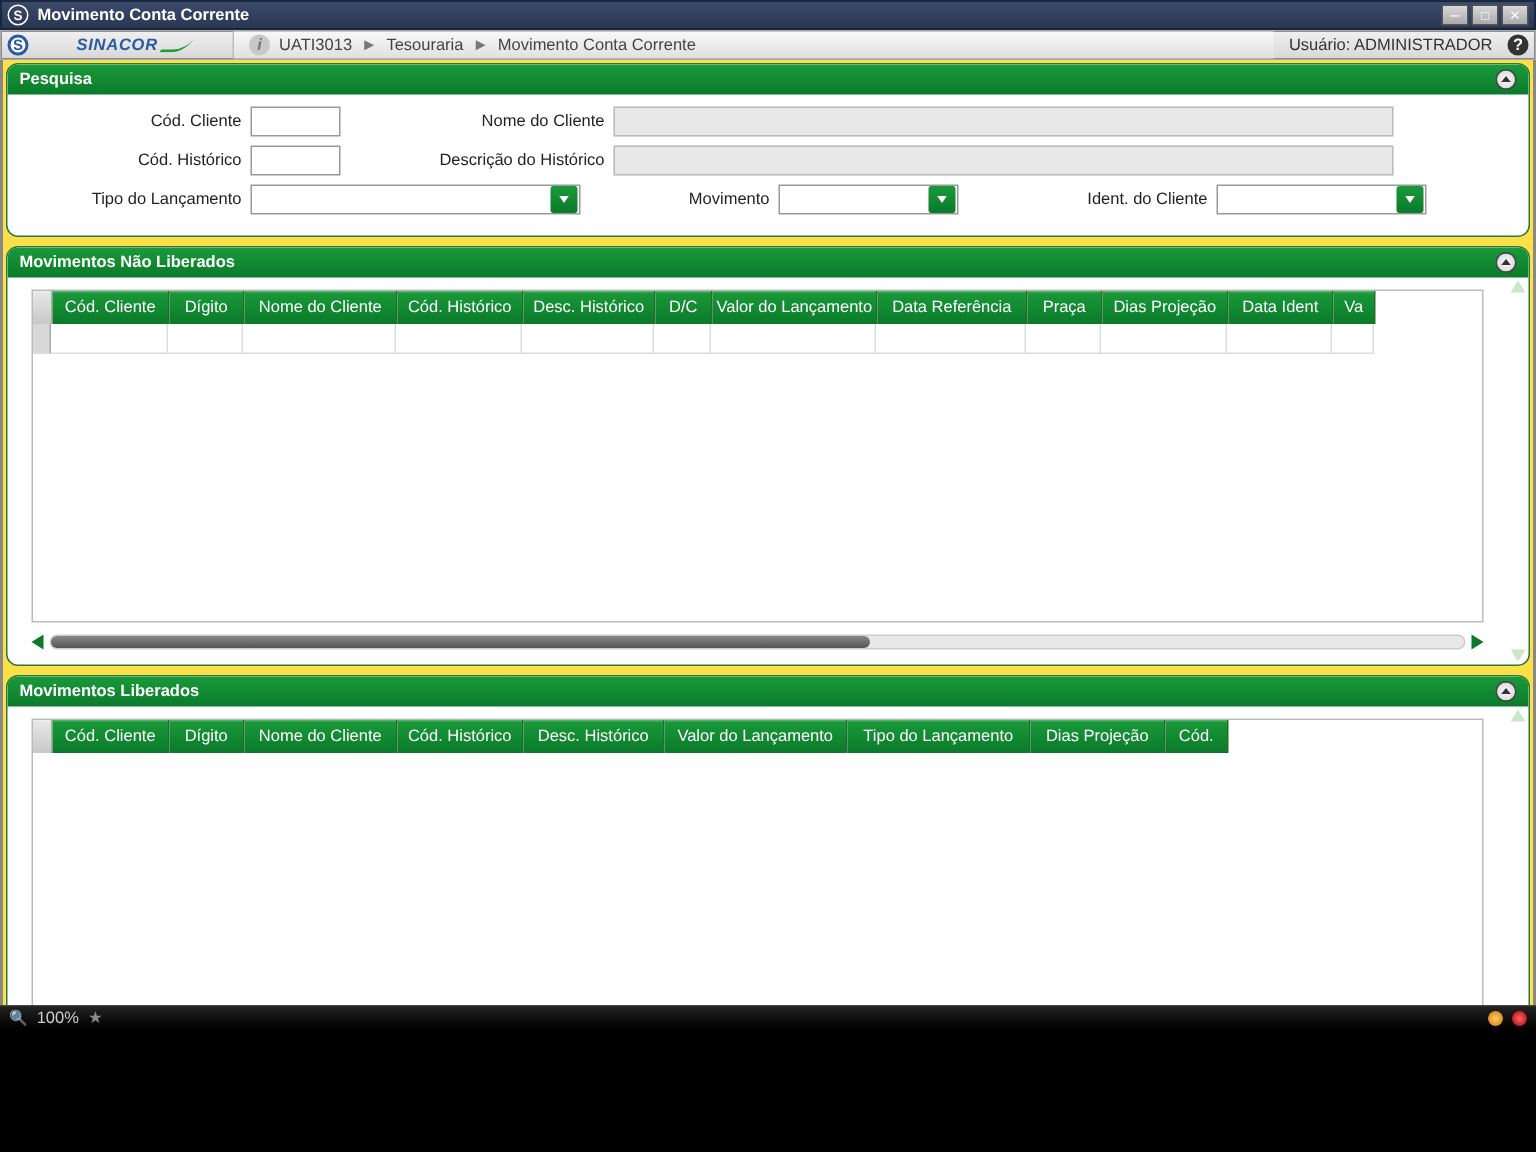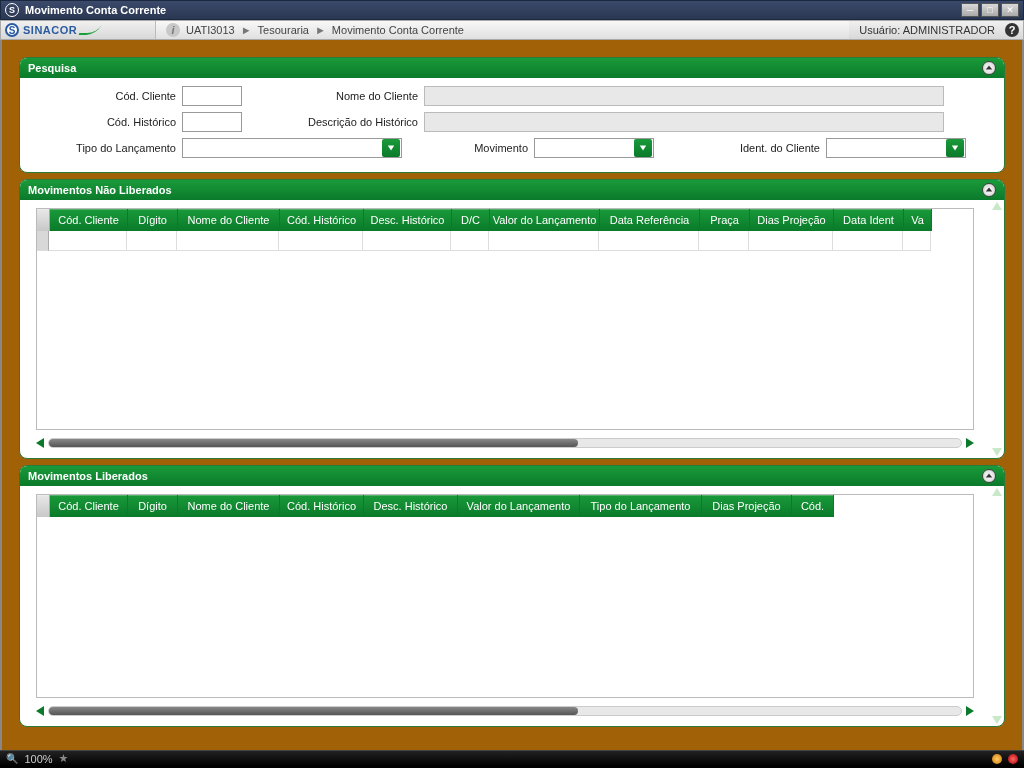--- a/index.html
+++ b/index.html
@@ -6,30 +6,30 @@
   html, body { width: 1024px; height: 768px; font-family: Tahoma, Arial, sans-serif; font-size: 11px; background: #000; color: #000; overflow: hidden; }
   
   .titlebar { height: 20px; background: linear-gradient(#3b4a6b,#2a3752); color: #fff; display: flex; align-items: center; padding: 0 4px; border: 1px solid #1a2840; }
   .titlebar .t-icon { width: 14px; height: 14px; border: 1px solid #fff; border-radius: 50%; display: flex; align-items: center; justify-content: center; margin-right: 6px; font-size: 9px; font-weight: bold; }
   .titlebar .title { font-weight: bold; flex: 1; }
   .titlebar .win-btn { width: 18px; height: 14px; background: linear-gradient(#d8d8d8,#aaa); border: 1px solid #555; margin-left: 2px; display: flex; align-items: center; justify-content: center; font-size: 9px; cursor: pointer; }
   
   .ribbon { height: 20px; background: linear-gradient(#f0f0f0,#d8d8d8); border: 1px solid #aaa; display: flex; align-items: center; padding: 0 4px; }
   .logo { display: flex; align-items: center; width: 150px; gap: 4px; }
   .logo-circ { width: 14px; height: 14px; border: 2px solid #2a5aa0; border-radius: 50%; background: #fff; display:flex; align-items:center; justify-content:center; color:#2a5aa0; font-weight:bold; font-size:10px;}
-  .logo-text { font-weight: bold; color: #2a5aa0; letter-spacing: 0.5px; }
+  .logo-text { font-weight: bold; font-style: italic; color: #2a5aa0; letter-spacing: 0.5px; margin-left: 28px; }
   .logo-swoosh { width: 18px; height: 10px; border-bottom: 2px solid #1aa03a; border-radius: 0 0 10px 0; transform: skewX(-30deg); }
   .bc-wrap { flex: 1; display: flex; align-items: center; gap: 6px; background: linear-gradient(#f8f8f8,#e0e0e0); height: 18px; border-left:1px solid #bbb; padding-left:10px;}
   .bc-info { width: 14px; height: 14px; border-radius: 50%; background: #c8c8c8; color:#777; display:flex; align-items:center; justify-content:center; font-weight:bold; font-style:italic;}
   .bc { color: #444; }
   .bc-sep { color: #777; }
   .user { color: #333; padding: 0 10px; }
   .help { width: 14px; height: 14px; border-radius: 50%; background: #333; color: #fff; display:flex; align-items:center; justify-content:center; font-weight:bold; cursor:pointer;}
   
-  .workspace { background: #a16207; border: 2px solid #888; border-top: none; border-bottom:none; height: 710px; overflow: hidden; padding: 17px; }
+  .workspace { background: #fde047; border: 2px solid #888; border-top: none; border-bottom:none; height: 630px; overflow: hidden; padding: 2px; }
   
   .panel { border: 1px solid #2a7a3a; border-radius: 8px; margin-bottom: 6px; background: #fff; overflow: hidden; }
   .panel-hd { background: linear-gradient(#1a9a3a,#0a7a2a); color: #fff; height: 20px; display: flex; align-items: center; padding: 0 8px; font-weight: bold; }
   .panel-hd .spacer { flex:1; }
   .collapse-btn { width: 14px; height: 14px; border-radius: 50%; background: radial-gradient(#fff,#ccc); border:1px solid #444; display:flex; align-items:center; justify-content:center; cursor:pointer;}
   .collapse-btn svg { width: 8px; height: 8px; }
   
   .form-area { padding: 8px 16px; }
   .form-row { display: flex; align-items: center; margin-bottom: 6px; gap: 6px; }
   .lbl { text-align: right; color: #222; }

